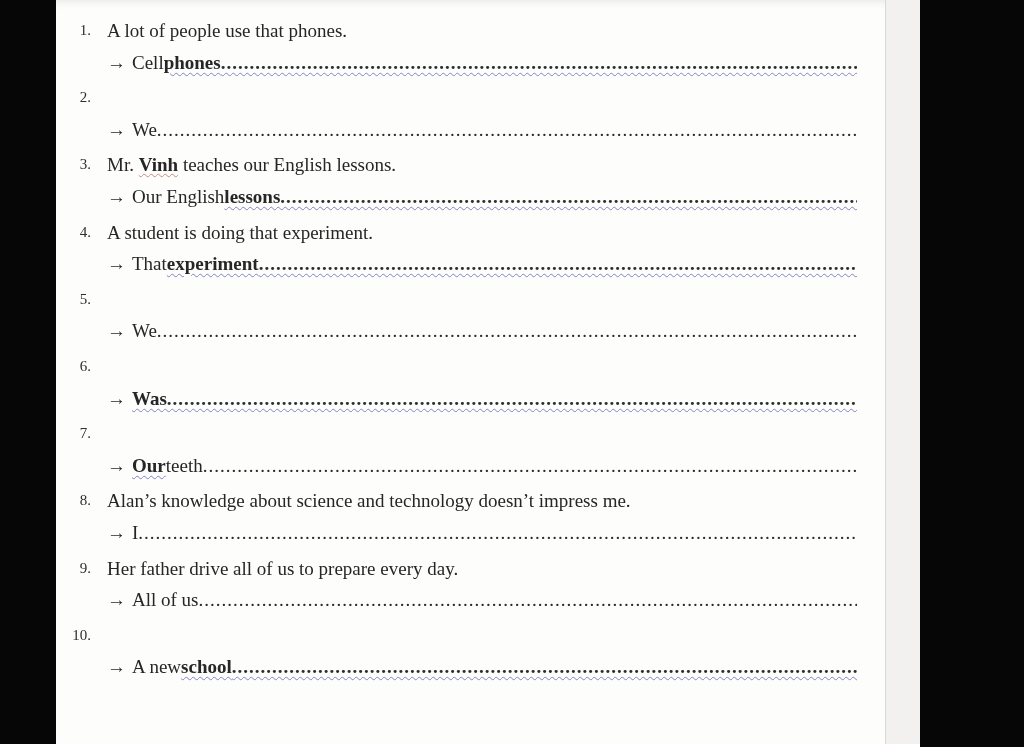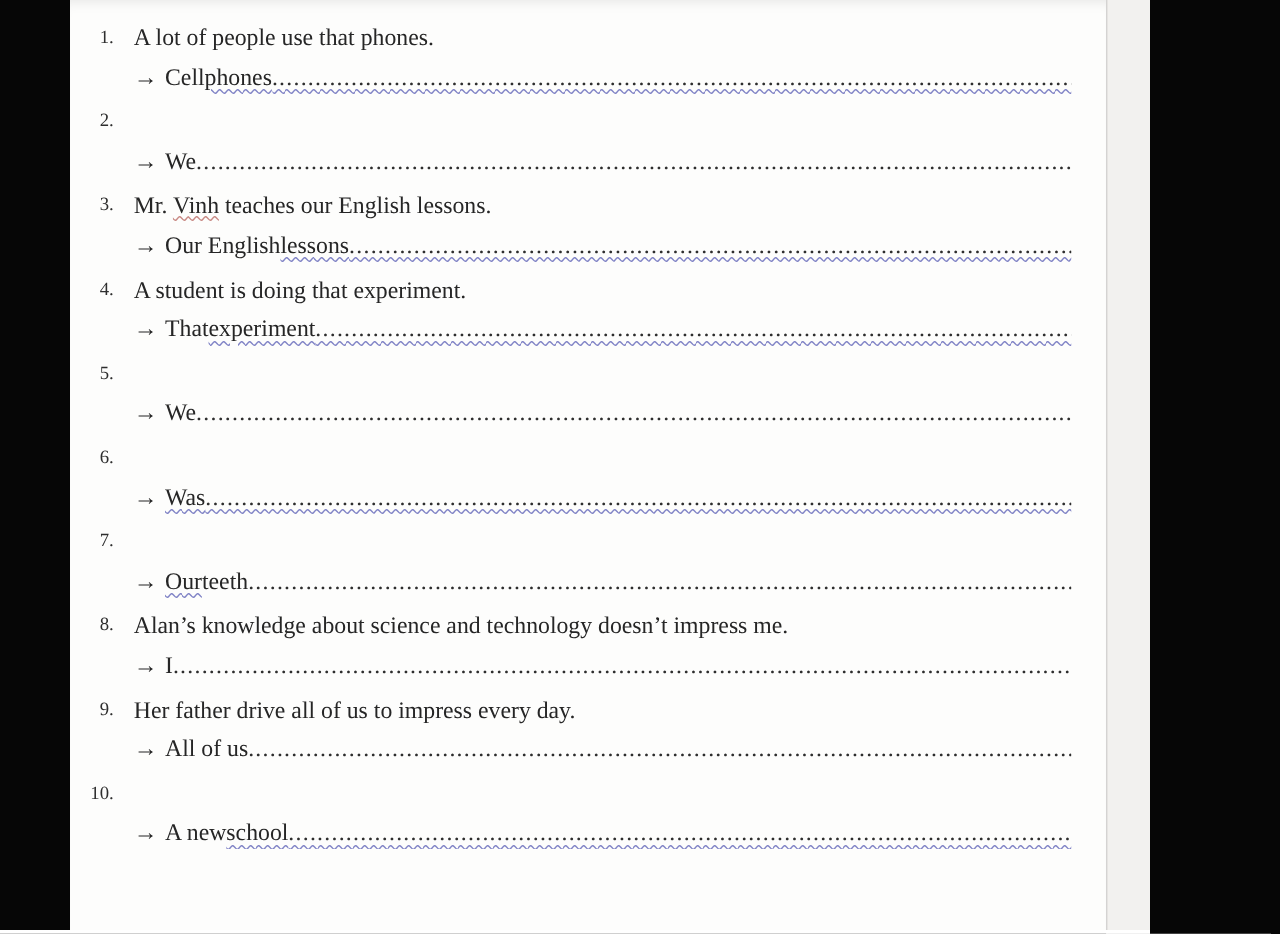--- a/index.html
+++ b/index.html
@@ -34,27 +34,29 @@
   .leader{
     flex:1 1 auto;overflow:hidden;
     letter-spacing:1px;color:#2d2d2d;
   }
   .sq-blue{
     text-decoration-line:underline;
     text-decoration-style:wavy;
     text-decoration-color:#8184c6;
     text-decoration-thickness:1px;
     text-underline-offset:3px;
+    font-weight:bold;
   }
   .sq-red{
     text-decoration-line:underline;
     text-decoration-style:wavy;
     text-decoration-color:#c98a85;
     text-decoration-thickness:1px;
     text-underline-offset:2px;
+    font-weight:bold;
   }
 </style>
 </head>
 <body>
 
 <div class="paper">
   <div class="content">
       <div class="item">
         <div class="row">
           <span class="num">1.</span>
@@ -139,21 +141,21 @@
         </div>
         <div class="row answer-row">
           <span class="arrow">→</span>
           <span>I</span>
           <span class="leader">........................................................................................................................................................................................................</span>
         </div>
       </div>
       <div class="item">
         <div class="row">
           <span class="num">9.</span>
-          <span class="sentence"><span>Her father drive all of us to impress every day.</span></span>
+          <span class="sentence"><span>Her father drive all of us to prepare every day.</span></span>
         </div>
         <div class="row answer-row">
           <span class="arrow">→</span>
           <span>All of us</span>
           <span class="leader">........................................................................................................................................................................................................</span>
         </div>
       </div>
       <div class="item">
         <div class="row">
           <span class="num">10.</span>

